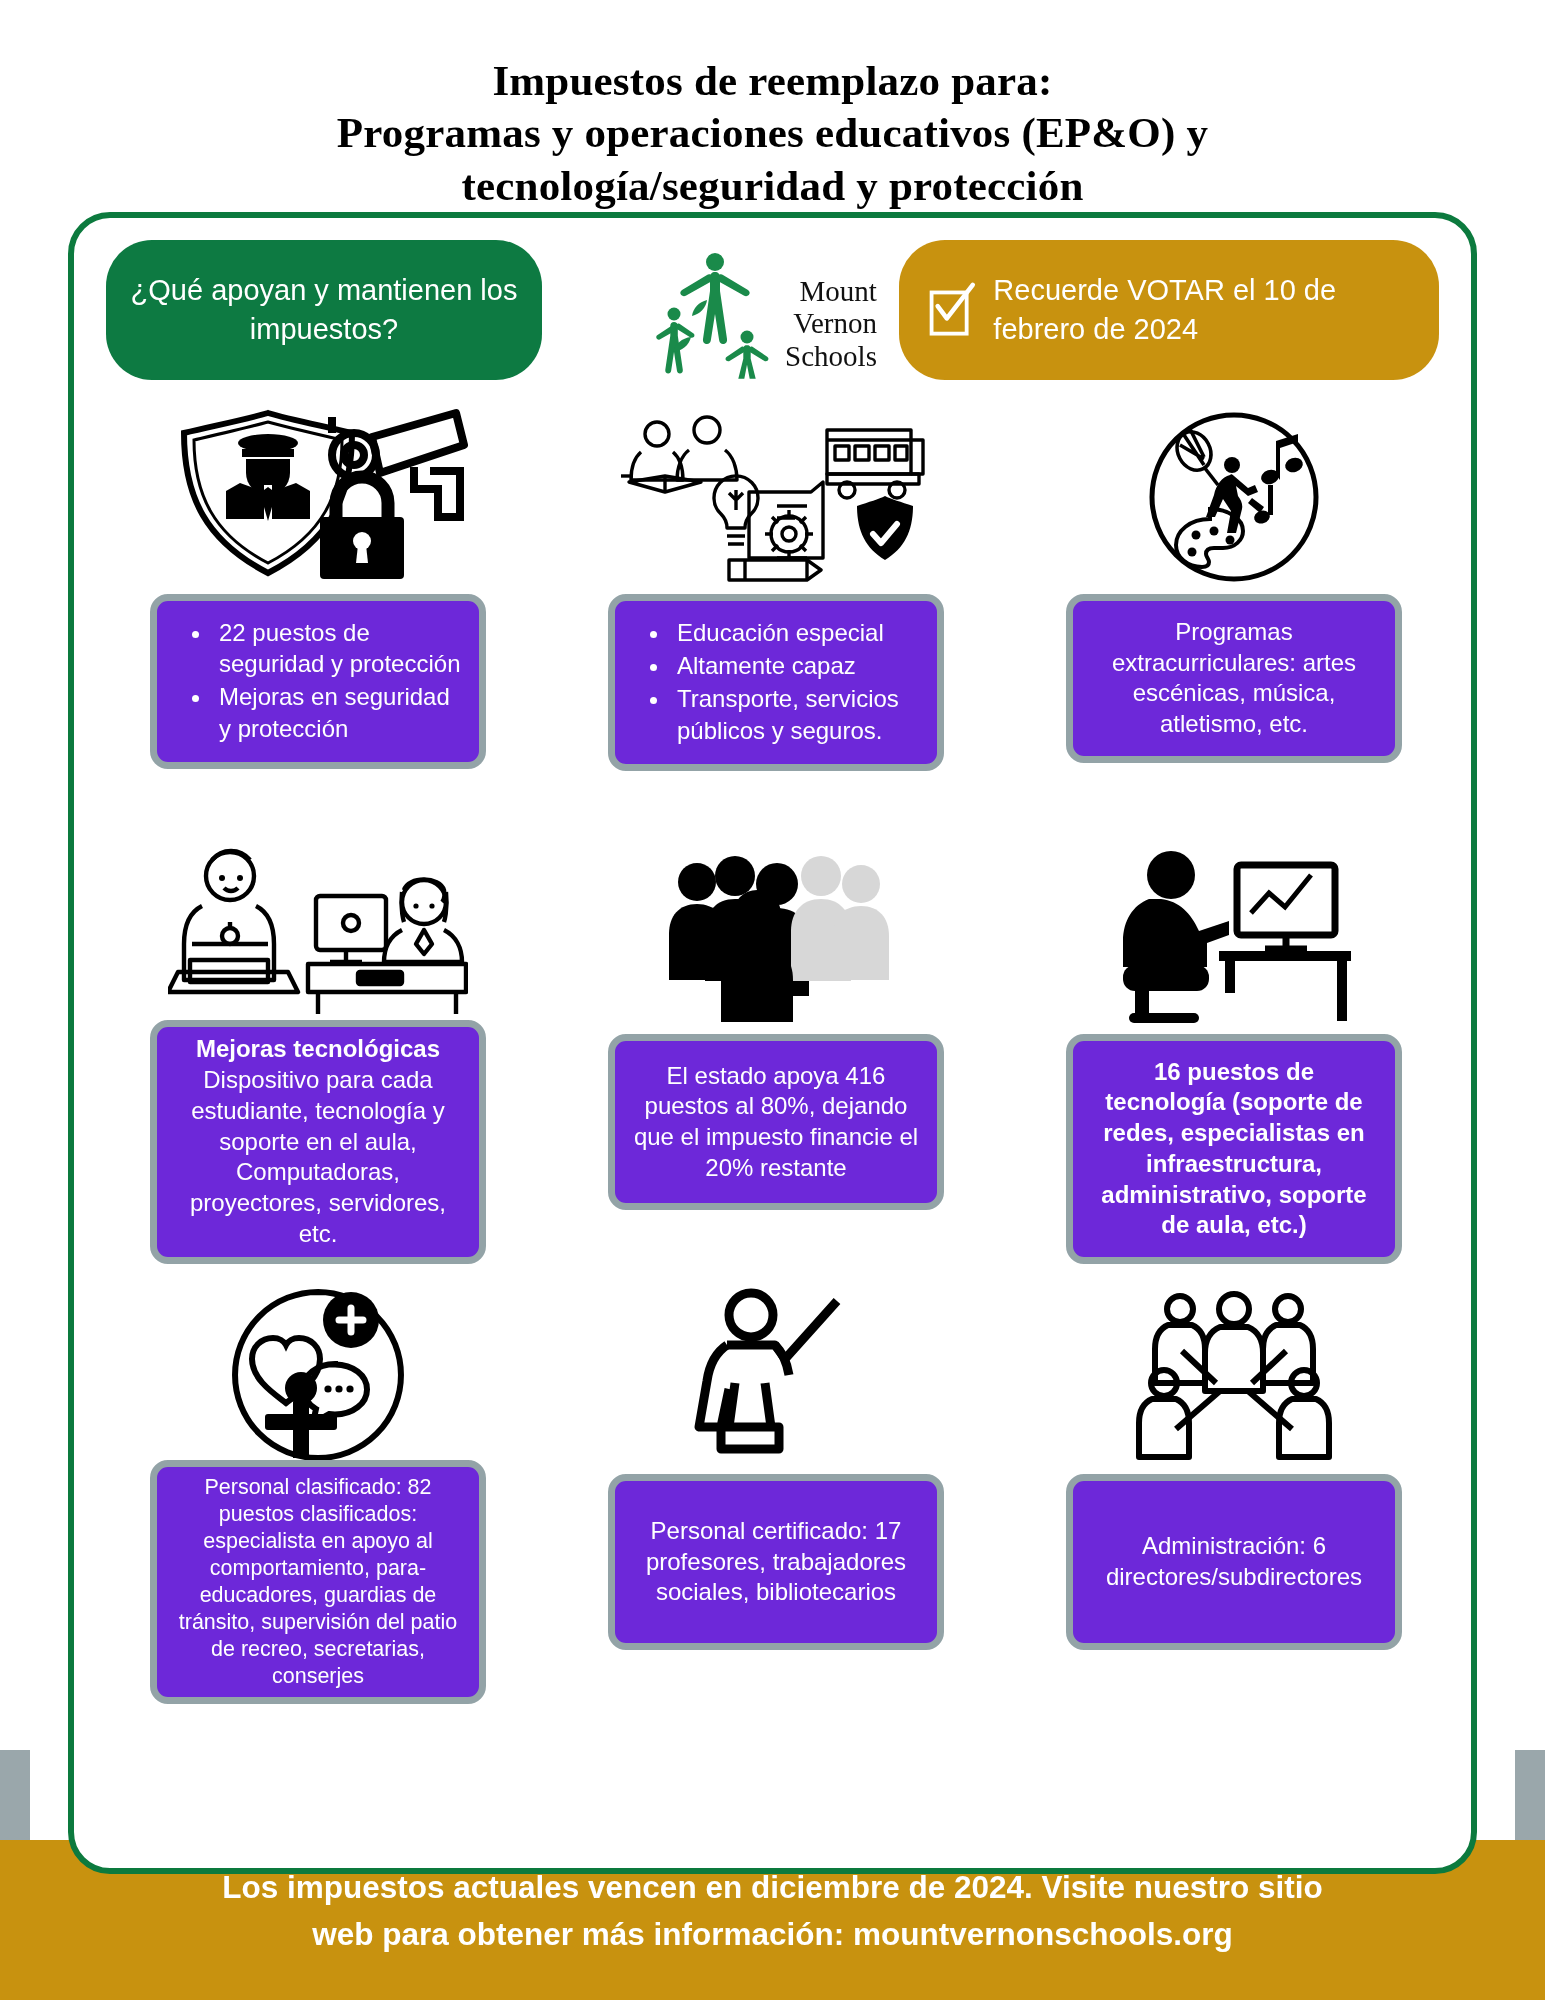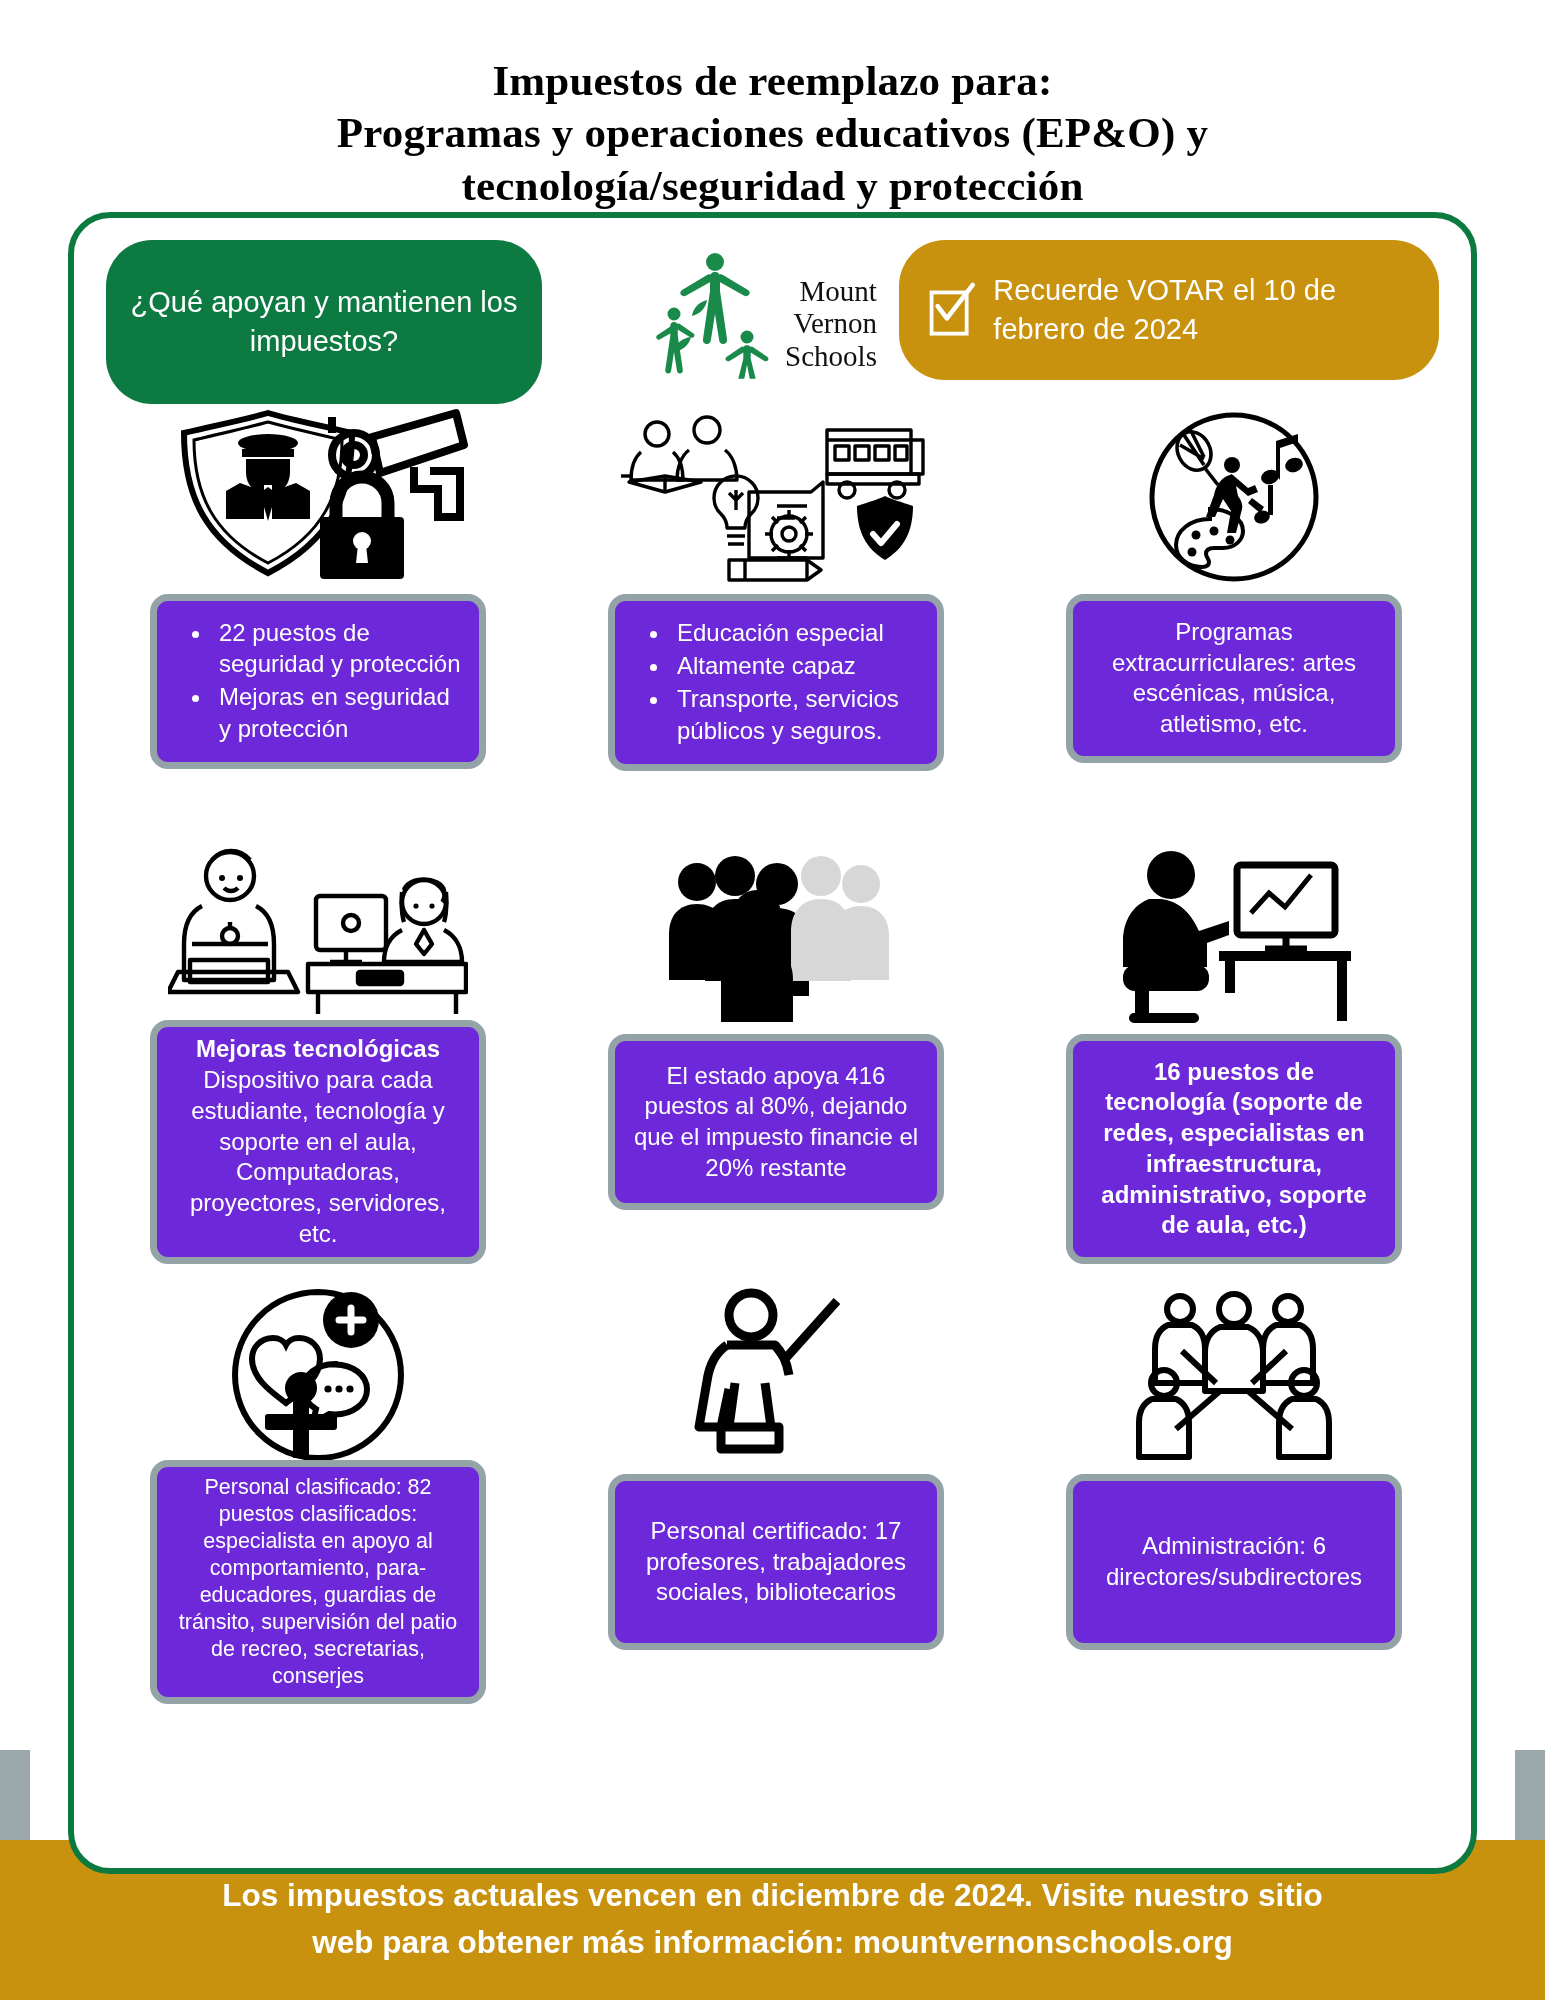--- a/index.html
+++ b/index.html
@@ -50,21 +50,21 @@
     left: 0;
     bottom: 0;
     width: 1545px;
     height: 160px;
     background: #c8920f;
   }
   .footer-text {
     position: absolute;
     left: 60px;
     right: 60px;
-    top: 32px;
+    top: 24px;
     text-align: center;
     color: #ffffff;
     font-size: 31.5px;
     font-weight: bold;
     line-height: 1.5;
   }
   .footer-text span { display: block; }
 
   
   .card {
@@ -85,21 +85,21 @@
     left: 0;
     top: 14px;
     width: 100%;
     height: 148px;
   }
   .pill-green {
     position: absolute;
     left: 32px;
     top: 8px;
     width: 436px;
-    height: 164px;
+    height: 140px;
     background: #0d7a42;
     border-radius: 46px;
     display: flex;
     align-items: center;
     justify-content: center;
     text-align: center;
     color: #ffffff;
     font-size: 29px;
     line-height: 1.35;
     padding: 0 24px;

